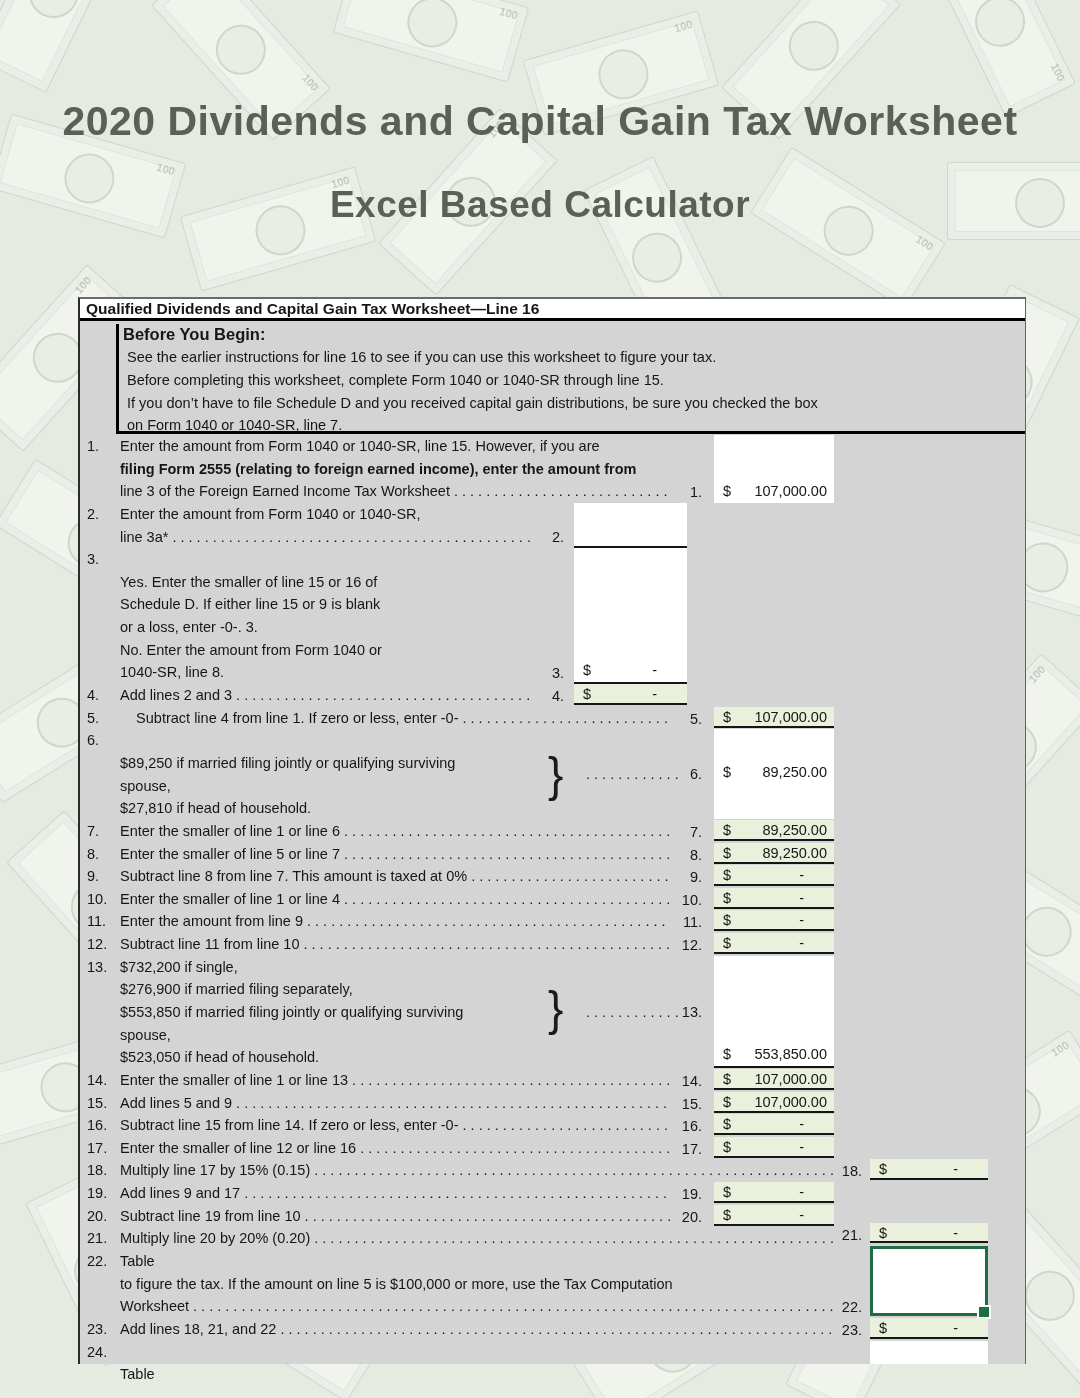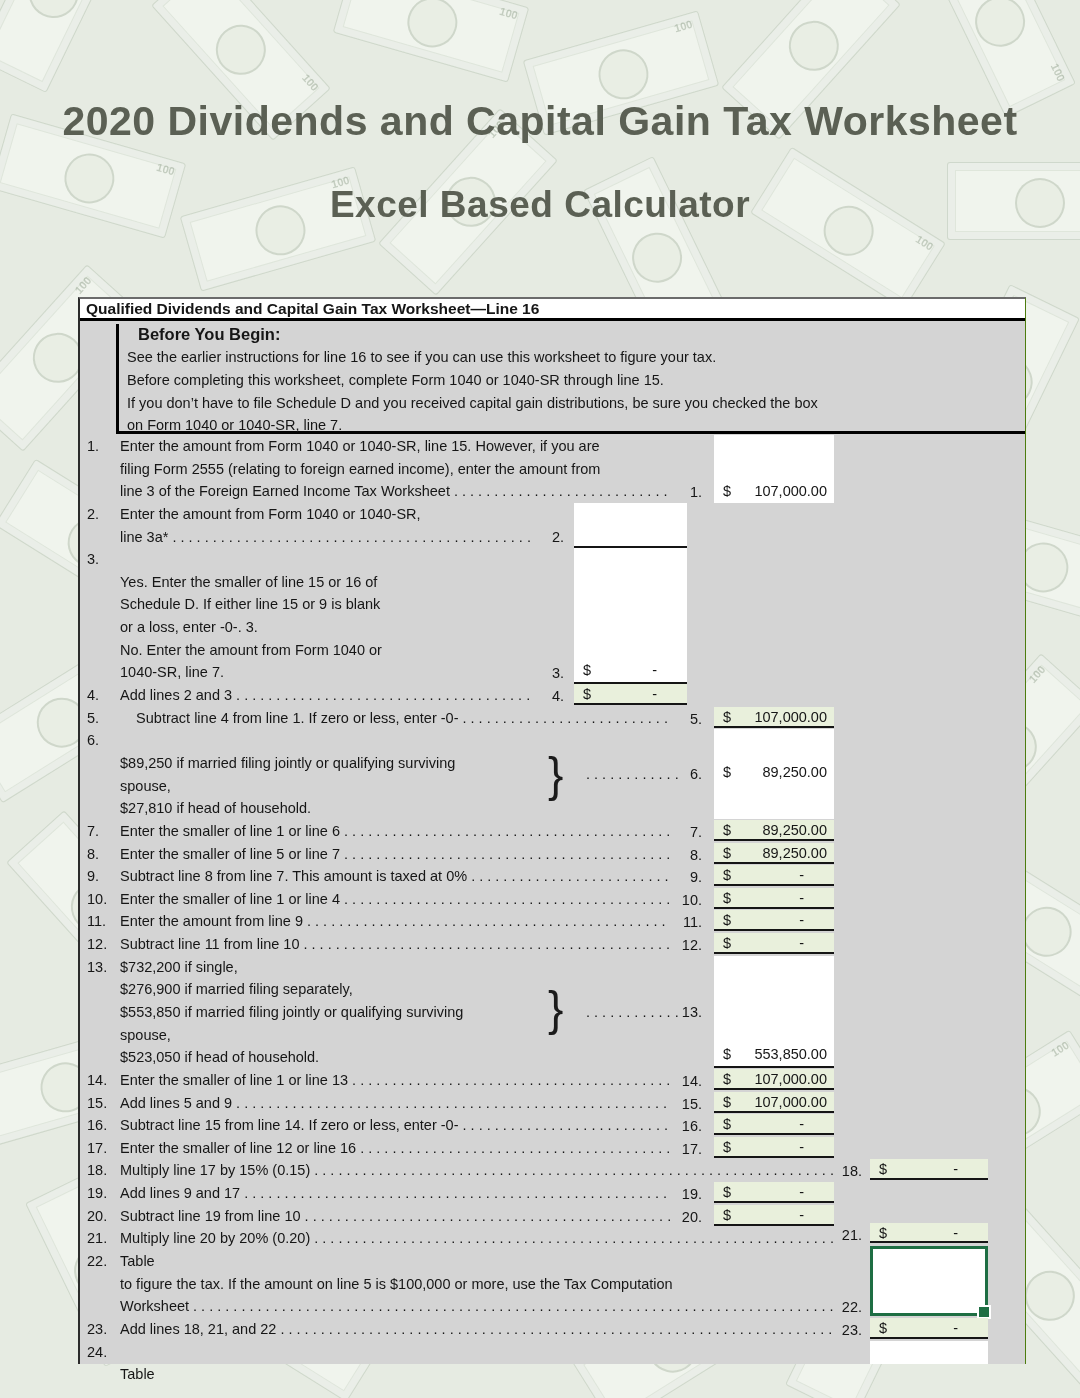--- a/index.html
+++ b/index.html
@@ -19,21 +19,21 @@
   .t2{position:absolute;top:184px;left:0;width:100%;text-align:center;
       font-size:37px;font-weight:bold;color:#5b6054;letter-spacing:.5px;}
   
   .panel{position:absolute;left:78px;top:275px;width:945px;height:1065px;background:#d4d4d4;
          border-left:2px solid #2b2b2b;border-right:1px solid #4d7c0f;border-top:2px solid #6b6b6b;
          font-size:14.5px;color:#161616;margin-top:22px;}
   .sheet-title{position:absolute;left:0;top:0;width:100%;height:22px;background:#fff;
          border-bottom:3px solid #000;font-weight:bold;font-size:15.5px;padding:1px 0 0 6px;box-sizing:border-box;}
   .byb{position:absolute;left:36px;top:25px;right:0;height:110px;
        border-left:3px solid #000;border-bottom:3px solid #000;box-sizing:border-box;}
-  .byb-h{font-weight:bold;font-size:16.5px;padding:1px 0 2px 19px;}
+  .byb-h{font-weight:bold;font-size:16.5px;padding:1px 0 2px 4px;}
   .byb-line{height:22.8px;line-height:22.8px;padding-left:8px;white-space:pre;}
   
   .wrow{position:absolute;left:0;height:23px;width:100%;}
   .wrow .num{position:absolute;left:7px;top:0;width:32px;line-height:22px;}
   .wrow .txt{position:absolute;left:40px;top:0;line-height:22px;white-space:pre;overflow:hidden;height:22px;}
   
   .cell{position:absolute;box-sizing:border-box;}
   .cell.gbg{background:#e9f0dc;}
   .cell.wbg{background:#ffffff;}
   .cell.ul{border-bottom:2px solid #151515;}
@@ -113,21 +113,21 @@
           <div class="byb-line">Before completing this worksheet, complete Form 1040 or 1040-SR through line 15.</div>
           <div class="byb-line">If you don’t have to file Schedule D and you received capital gain distributions, be sure you checked the box</div>
           <div class="byb-line">on Form 1040 or 1040-SR, line 7.</div>
         </div>
     </div>
     <div id="rows">
         <div class="wrow" style="top: 136px;">
           <span class="num">1.</span>
           <span class="txt" style="width: 700px;">Enter the amount from Form 1040 or 1040-SR, line 15. However, if you are</span>
         </div>
-        <div class="wrow" style="top: 158.64px;">
+        <div class="wrow" style="top: 158.64px; font-weight: bold;">
           <span class="num"></span>
           <span class="txt" style="width: 700px;">filing Form 2555 (relating to foreign earned income), enter the amount from</span>
         </div>
         <div class="wrow" style="top: 181.28px;">
           <span class="num"></span>
           <span class="txt" style="width: 550px;">line 3 of the Foreign Earned Income Tax Worksheet . . . . . . . . . . . . . . . . . . . . . . . . . . . . . . . . . . . . . . . . . . . . . . . . . . . . . . . . </span>
         </div>
         <div class="wrow" style="top: 203.92px;">
           <span class="num">2.</span>
           <span class="txt" style="width: 700px;">Enter the amount from Form 1040 or 1040-SR,</span>
@@ -150,21 +150,21 @@
         <div class="wrow" style="top: 317.12px;">
           <span class="num"></span>
           <span class="txt" style="width: 700px;">or a loss, enter -0-. 3.</span>
         </div>
         <div class="wrow" style="top: 339.76px;">
           <span class="num"></span>
           <span class="txt" style="width: 700px;">No. Enter the amount from Form 1040 or</span>
         </div>
         <div class="wrow" style="top: 362.4px;">
           <span class="num"></span>
-          <span class="txt" style="width: 700px;">1040-SR, line 7.</span>
+          <span class="txt" style="width: 700px;">1040-SR, line 8.</span>
         </div>
         <div class="wrow" style="top: 385.04px;">
           <span class="num">4.</span>
           <span class="txt" style="width: 412px;">Add lines 2 and 3 . . . . . . . . . . . . . . . . . . . . . . . . . . . . . . . . . . . . . . . . . . . . . . . . . . . . . . </span>
         </div>
         <div class="wrow" style="top: 407.68px;">
           <span class="num">5.</span>
           <span class="txt" style="width: 550px;">    Subtract line 4 from line 1. If zero or less, enter -0- . . . . . . . . . . . . . . . . . . . . . . . . . . . . . . . . . . . . . . </span>
         </div>
         <div class="wrow" style="top: 430.32px;">

